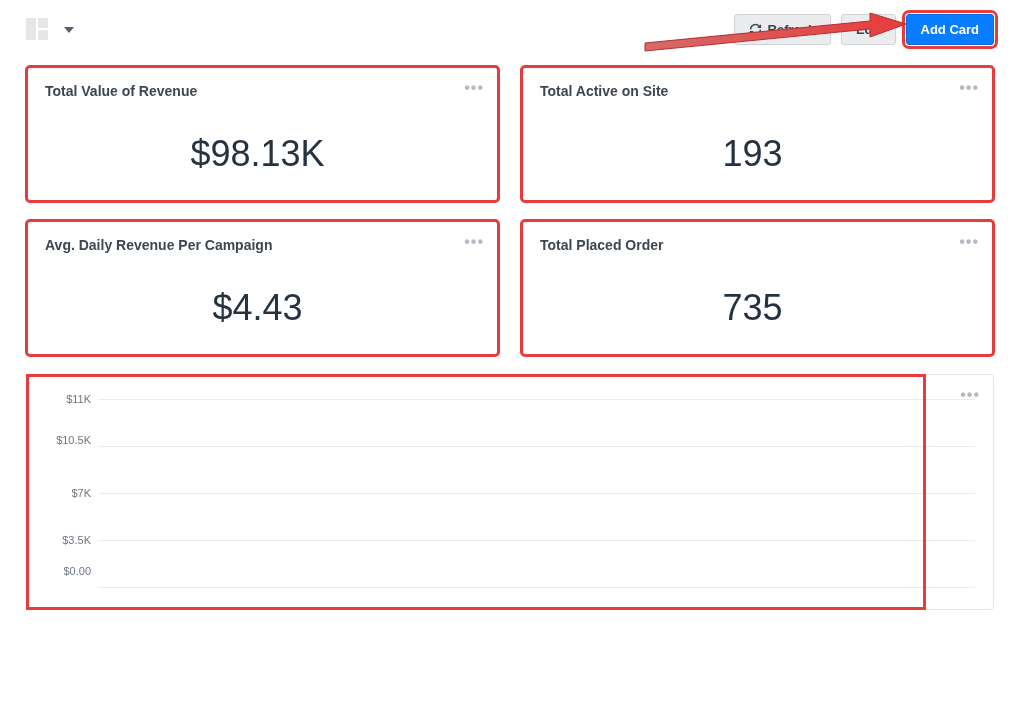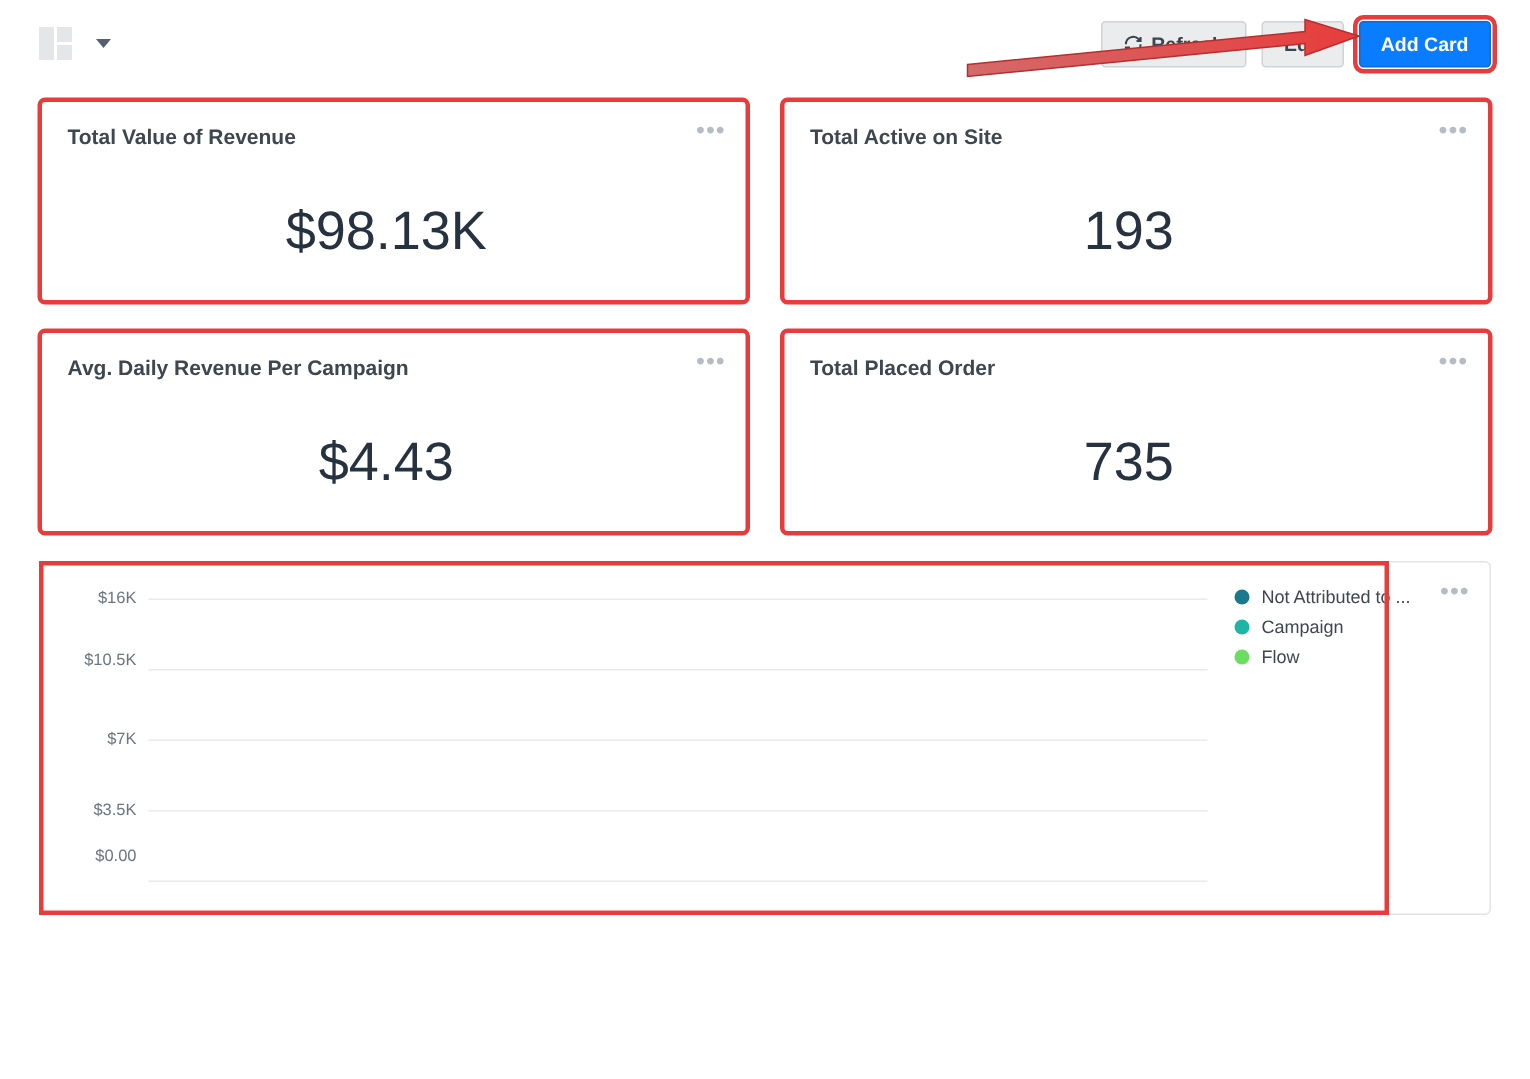--- a/index.html
+++ b/index.html
@@ -116,21 +116,21 @@
       <div class="card-value">735</div>
     </div>
   </div>
 
   <div class="chart-card-wrap">
     <div class="chart-card">
       <div class="card-menu">•••</div>
       <div class="chart-area">
         <div class="plot" id="plot">
           <div class="y-axis" id="y-axis">
-              <div class="y-tick" style="top: 8px;">$16K</div>
+              <div class="y-tick" style="top: 8px;">$11K</div>
               <div class="y-tick" style="top: 49px;">$10.5K</div>
               <div class="y-tick" style="top: 102px;">$7K</div>
               <div class="y-tick" style="top: 149px;">$3.5K</div>
               <div class="y-tick" style="top: 180px;">$0.00</div>
             </div>
           <div class="bars" id="bars">
               <div class="bar">
                 <div class="seg-na" style="height: 16.4286%;"></div>
               </div>
               <div class="bar">
@@ -231,32 +231,18 @@
                 <div class="seg-na" style="height: 5.71429%;"></div>
               </div>
             </div>
           <div class="x-axis"></div>
         <div class="grid-line" style="top: 8px;"></div>
             <div class="grid-line" style="top: 55px;"></div>
             <div class="grid-line" style="top: 102px;"></div>
             <div class="grid-line" style="top: 149px;"></div>
             <div class="grid-line" style="top: 196px;"></div>
           </div>
-        <div class="legend">
-          <div class="legend-item">
-            <span class="swatch" style="background:#1a7a8c;"></span>
-            <span>Not Attributed to ...</span>
-          </div>
-          <div class="legend-item">
-            <span class="swatch" style="background:#1fb4a6;"></span>
-            <span>Campaign</span>
-          </div>
-          <div class="legend-item">
-            <span class="swatch" style="background:#6ddc63;"></span>
-            <span>Flow</span>
-          </div>
-        </div>
       </div>
     </div>
     <div class="chart-inner-highlight"></div>
   </div>
 
 </div>
 
 </body></html>

